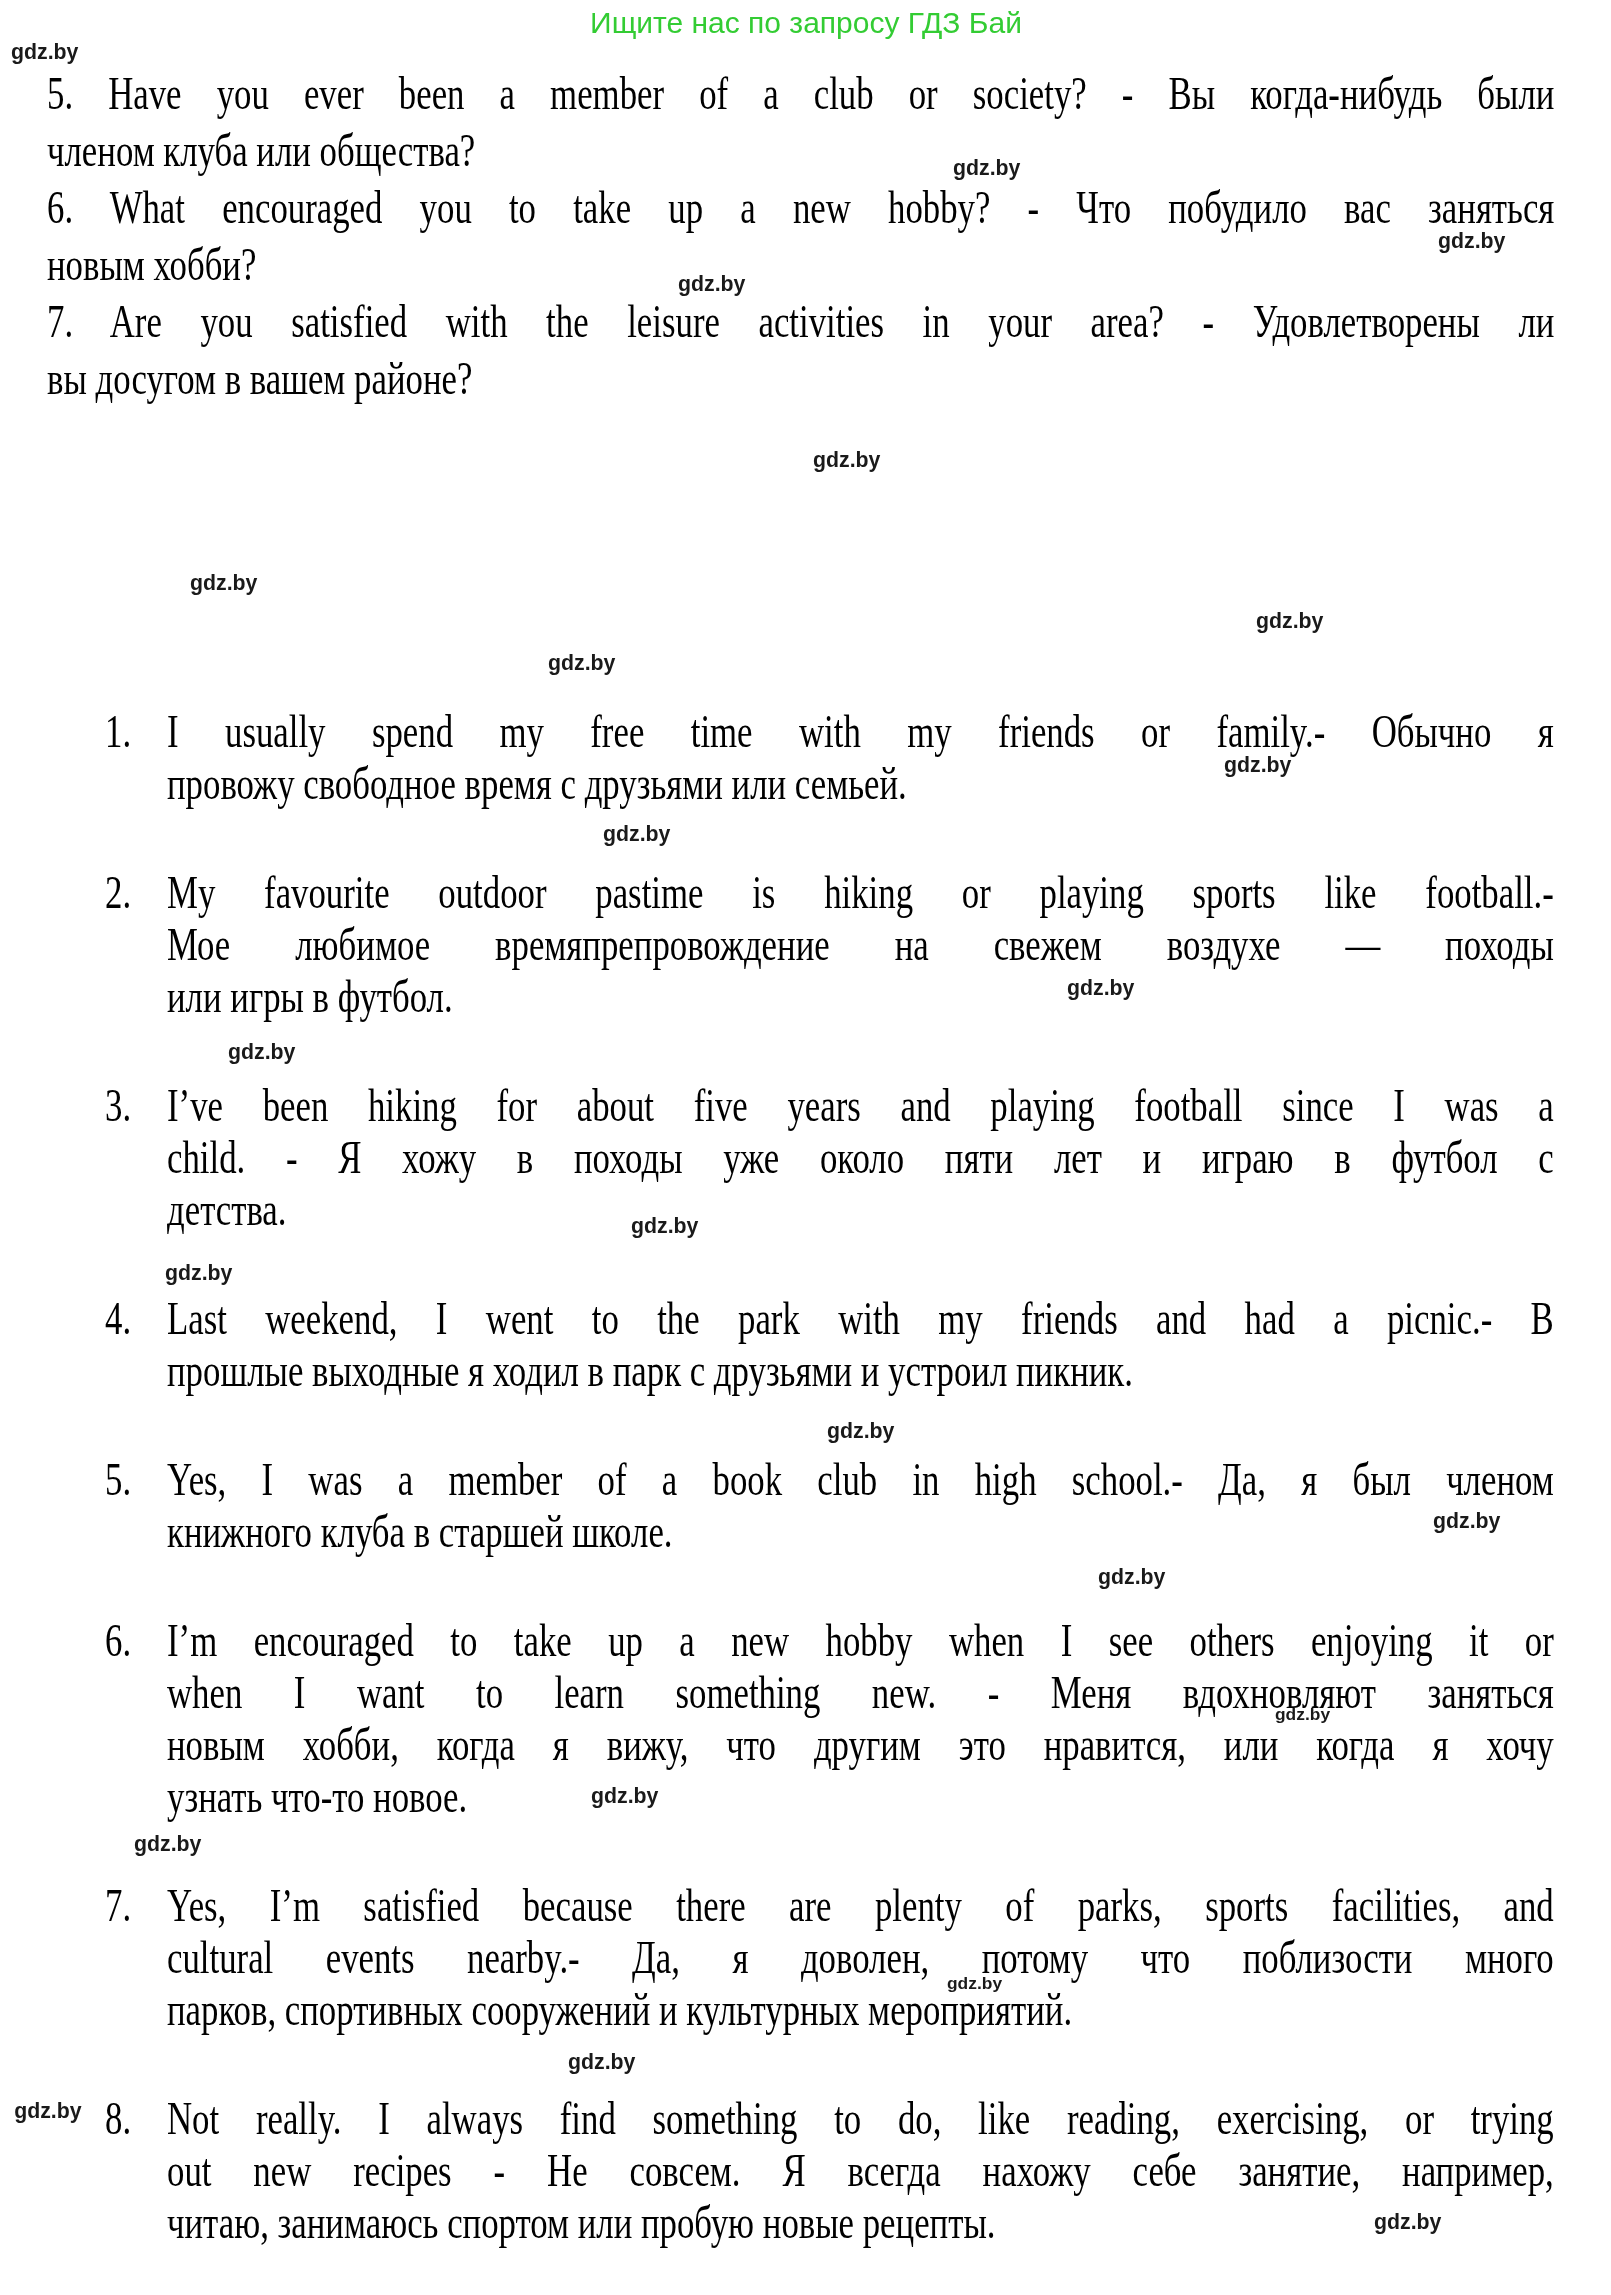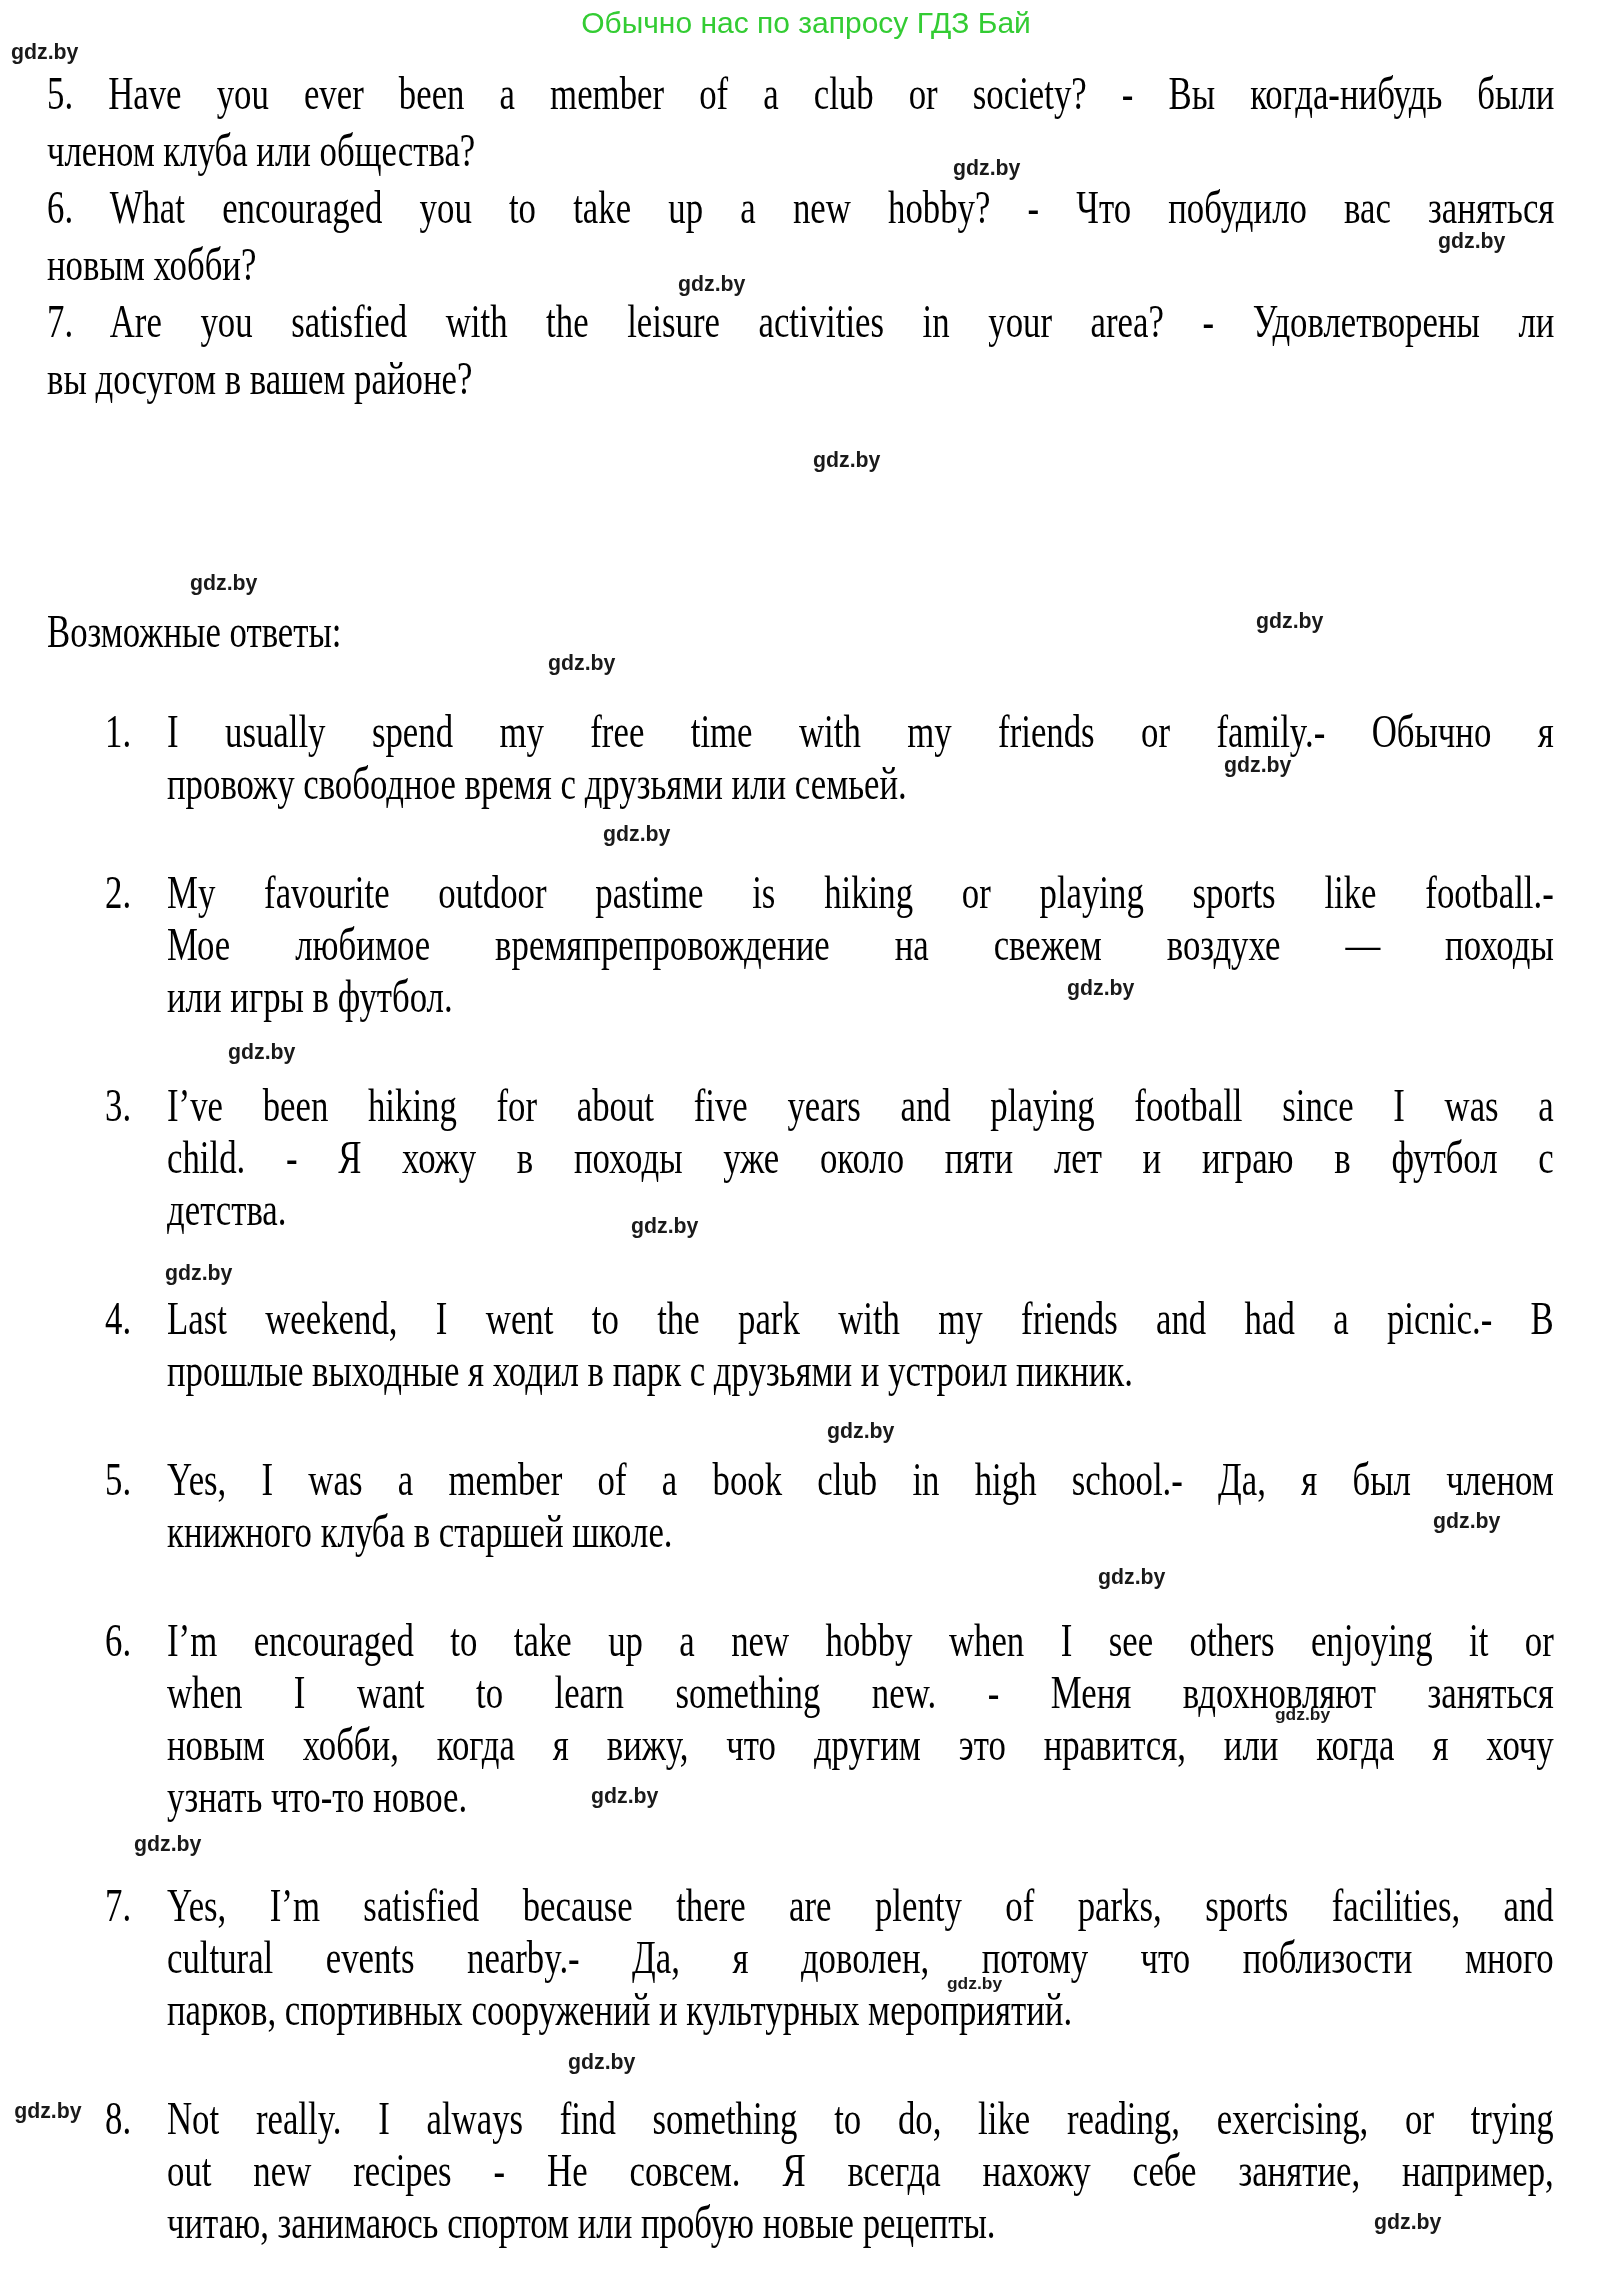--- a/index.html
+++ b/index.html
@@ -49,40 +49,37 @@
     font-family:"Liberation Sans", sans-serif;
     font-size:27px; color:#5c2d91;
     letter-spacing:0.8px; word-spacing:9.5px;
   }
 </style>
 </head>
 <body>
 
 <div class="page">
 
-  <div class="header-note">Обычно нас по запросу ГДЗ Бай</div>
+  <div class="header-note">Ищите нас по запросу ГДЗ Бай</div>
 
   <div class="questions">
     <div class="q-para">
       <span class="tl jl">5. Have you ever been a member of a club or society? - Вы когда-нибудь были</span>
       <span class="tl ll">членом клуба или общества?</span>
     </div>
     <div class="q-para">
       <span class="tl jl">6. What encouraged you to take up a new hobby? - Что побудило вас заняться</span>
       <span class="tl ll">новым хобби?</span>
     </div>
     <div class="q-para">
       <span class="tl jl">7. Are you satisfied with the leisure activities in your area? - Удовлетворены ли</span>
       <span class="tl ll">вы досугом в вашем районе?</span>
     </div>
   </div>
 
-  <div class="answers-heading-wrap">
-    <span class="tl ll">Возможные ответы:</span>
-  </div>
 
   <div class="answers">
     <div class="answer">
       <span class="marker">1.</span>
       <span class="tl jl">I usually spend my free time with my friends or family.- Обычно я</span>
       <span class="tl ll">провожу свободное время с друзьями или семьей.</span>
     </div>
     <div class="answer">
       <span class="marker">2.</span>
       <span class="tl jl">My favourite outdoor pastime is hiking or playing sports like football.-</span>

